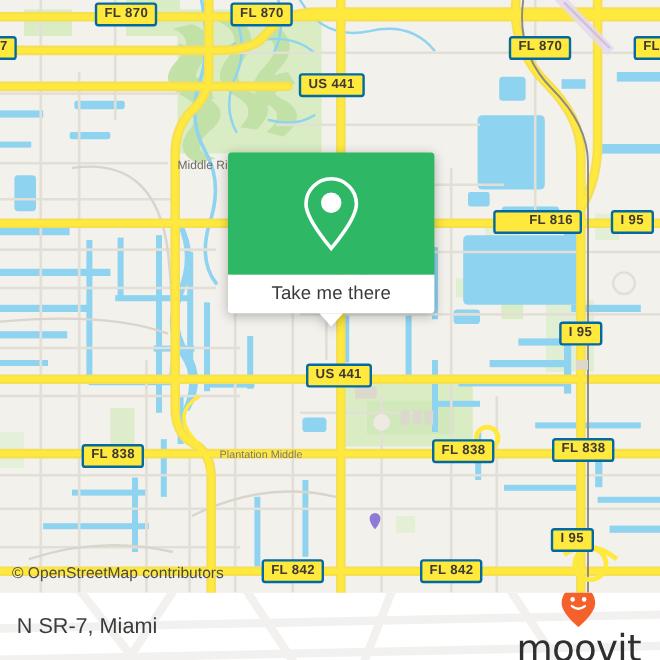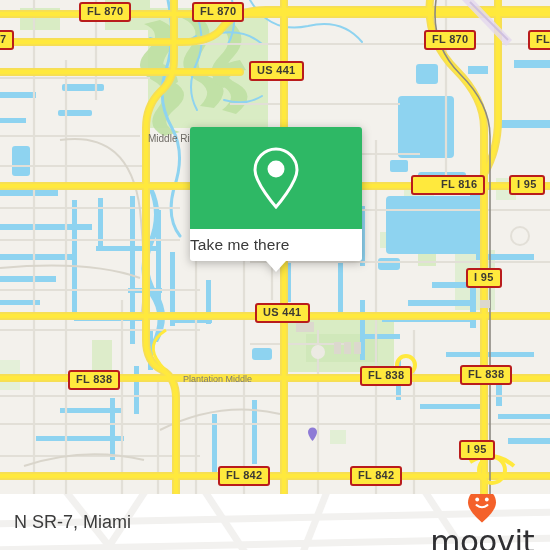--- a/index.html
+++ b/index.html
@@ -11,21 +11,21 @@
   #app{position:relative;width:550px;height:550px;overflow:hidden;background:#f2f0ea;}
 
   
   .map{position:absolute;left:0;top:0;width:550px;height:494px;overflow:hidden;background:#f3f1ec;}
   .map svg{position:absolute;left:0;top:0;}
 
   
   .shield{
     position:absolute;
     background:#ffe93d;
-    border:2px solid #b91c1c;
+    border:2px solid #0369a1;
     border-radius:3px;
     color:#3d3a33;
     font-size:11px;
     font-weight:bold;
     letter-spacing:.3px;
     padding:2px 6px 3px 6px;
     line-height:11px;
     white-space:nowrap;
     box-sizing:border-box;
     font-family:"Liberation Sans", sans-serif;
@@ -54,21 +54,21 @@
     filter:drop-shadow(0 2px 5px rgba(0,0,0,.28));
   }
   .card-top{
     height:102px;background:#2eb865;
     border-radius:3px 3px 0 0;
     display:flex;align-items:center;justify-content:center;
   }
   .card-bottom{
     height:32px;background:#ffffff;
     border-radius:0 0 3px 3px;
-    display:flex;align-items:center;justify-content:flex-start;
+    display:flex;align-items:center;justify-content:center;
   }
   .card-bottom span{
     font-size:15.5px;color:#3a3a3a;letter-spacing:.1px;
     font-family:"Liberation Sans", sans-serif;
   }
   .card-tail{
     position:absolute;left:50%;top:134px;
     width:0;height:0;margin-left:-10px;
     border-left:10px solid transparent;
     border-right:10px solid transparent;
@@ -318,20 +318,21 @@
     <div class="shield" style="left:509px;top:175px;">I 95</div>
     <div class="shield" style="left:466px;top:268px;">I 95</div>
     <div class="shield" style="left:255px;top:303px;">US 441</div>
     <div class="shield" style="left:68px;top:370px;">FL 838</div>
     <div class="shield" style="left:360px;top:366px;">FL 838</div>
     <div class="shield" style="left:460px;top:365px;">FL 838</div>
     <div class="shield" style="left:459px;top:440px;">I 95</div>
     <div class="shield" style="left:218px;top:466px;">FL 842</div>
     <div class="shield" style="left:350px;top:466px;">FL 842</div>
 
+    <div class="attrib">© OpenStreetMap contributors</div>
   </div>
 
   <div class="card">
     <div class="card-top">
       <svg width="56" height="66" viewBox="0 0 56 66">
         <path d="M28 4 C16.4 4 7 13.4 7 25 C7 38 28 62 28 62 C28 62 49 38 49 25 C49 13.4 39.6 4 28 4 Z" fill="none" stroke="#ffffff" stroke-width="3"></path>
         <circle cx="28" cy="24" r="8.5" fill="#ffffff"></circle>
       </svg>
     </div>
     <div class="card-bottom">

